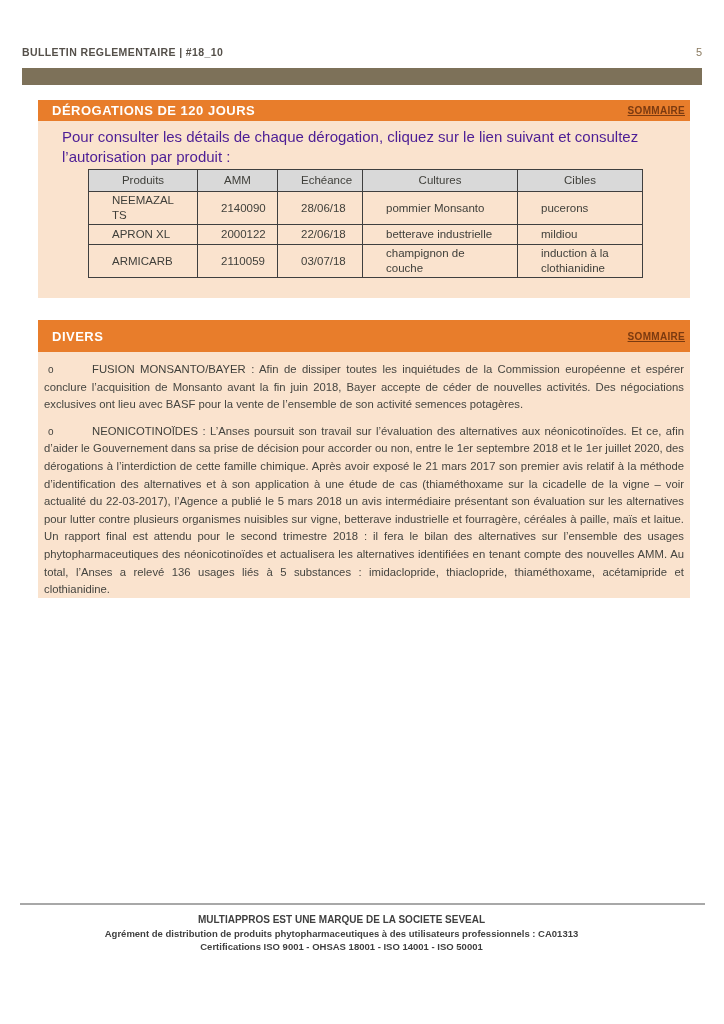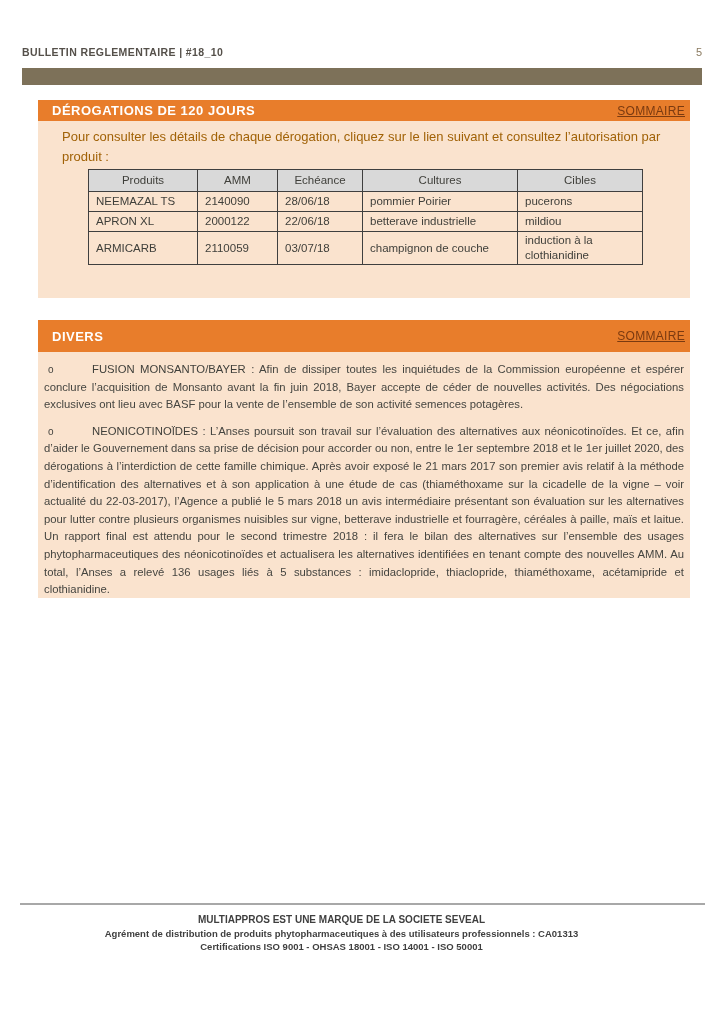--- a/index.html
+++ b/index.html
@@ -34,43 +34,43 @@
   .sec-head {
     height:21px; background:#e87d2b;
     display:flex; justify-content:space-between; align-items:center;
     padding:0 5px 0 14px;
     gap:46px;
   }
   .sec-head .sec-title {
     color:#ffffff; font-weight:bold; font-size:13px; letter-spacing:0.5px;
   }
   .sommaire {
-    color:#7b3a10; font-size:12px; font-weight:normal;
+    color:#7b3a10; font-size:10px; font-weight:bold;
     text-decoration:underline; letter-spacing:0.3px; cursor:pointer;
   }
   .sec-body { background:#fae3ce; }
 
   
   #sec-derogations { top:100px; }
   #sec-derogations .sec-body {
     height:177px; padding:6px 28px 0 24px;
   }
-  .intro-par { font-size:13px; line-height:19.5px; color:#a16207; }
+  .intro-par { font-size:15px; line-height:19.5px; color:#4c1d95; }
   .doc-link {
     font-size:12px; line-height:19.5px; color:#454540;
     text-decoration:none; display:block; word-break:break-word;
   }
 
   
   table.derog {
     border-collapse:collapse; margin:3px 0 0 26px;
     font-size:11.5px; color:#3f3f3a; table-layout:fixed; width:554px;
   }
   table.derog th, table.derog td {
-    border:1px solid #3f3f3f; padding:1px 7px; vertical-align:middle;
+    border:1px solid #3f3f3f; padding:1px 23px; vertical-align:middle;
     background:#fae3ce; font-weight:normal; text-align:left; line-height:15px;
   }
   table.derog th {
     background:#d9d9d9; text-align:center; height:22px;
   }
   table.derog td { height:20px; }
   .col-prod { width:109px; } .col-amm { width:80px; } .col-ech { width:85px; }
   .col-cult { width:155px; } .col-cib { width:125px; }
 
   
@@ -138,21 +138,21 @@
             <th>Echéance</th>
             <th>Cultures</th>
             <th>Cibles</th>
           </tr>
         </thead>
         <tbody>
           <tr>
             <td>NEEMAZAL TS</td>
             <td>2140090</td>
             <td>28/06/18</td>
-            <td>pommier Poirier</td>
+            <td>pommier Monsanto</td>
             <td>pucerons</td>
           </tr>
           <tr>
             <td>APRON XL</td>
             <td>2000122</td>
             <td>22/06/18</td>
             <td>betterave industrielle</td>
             <td>mildiou</td>
           </tr>
           <tr>

